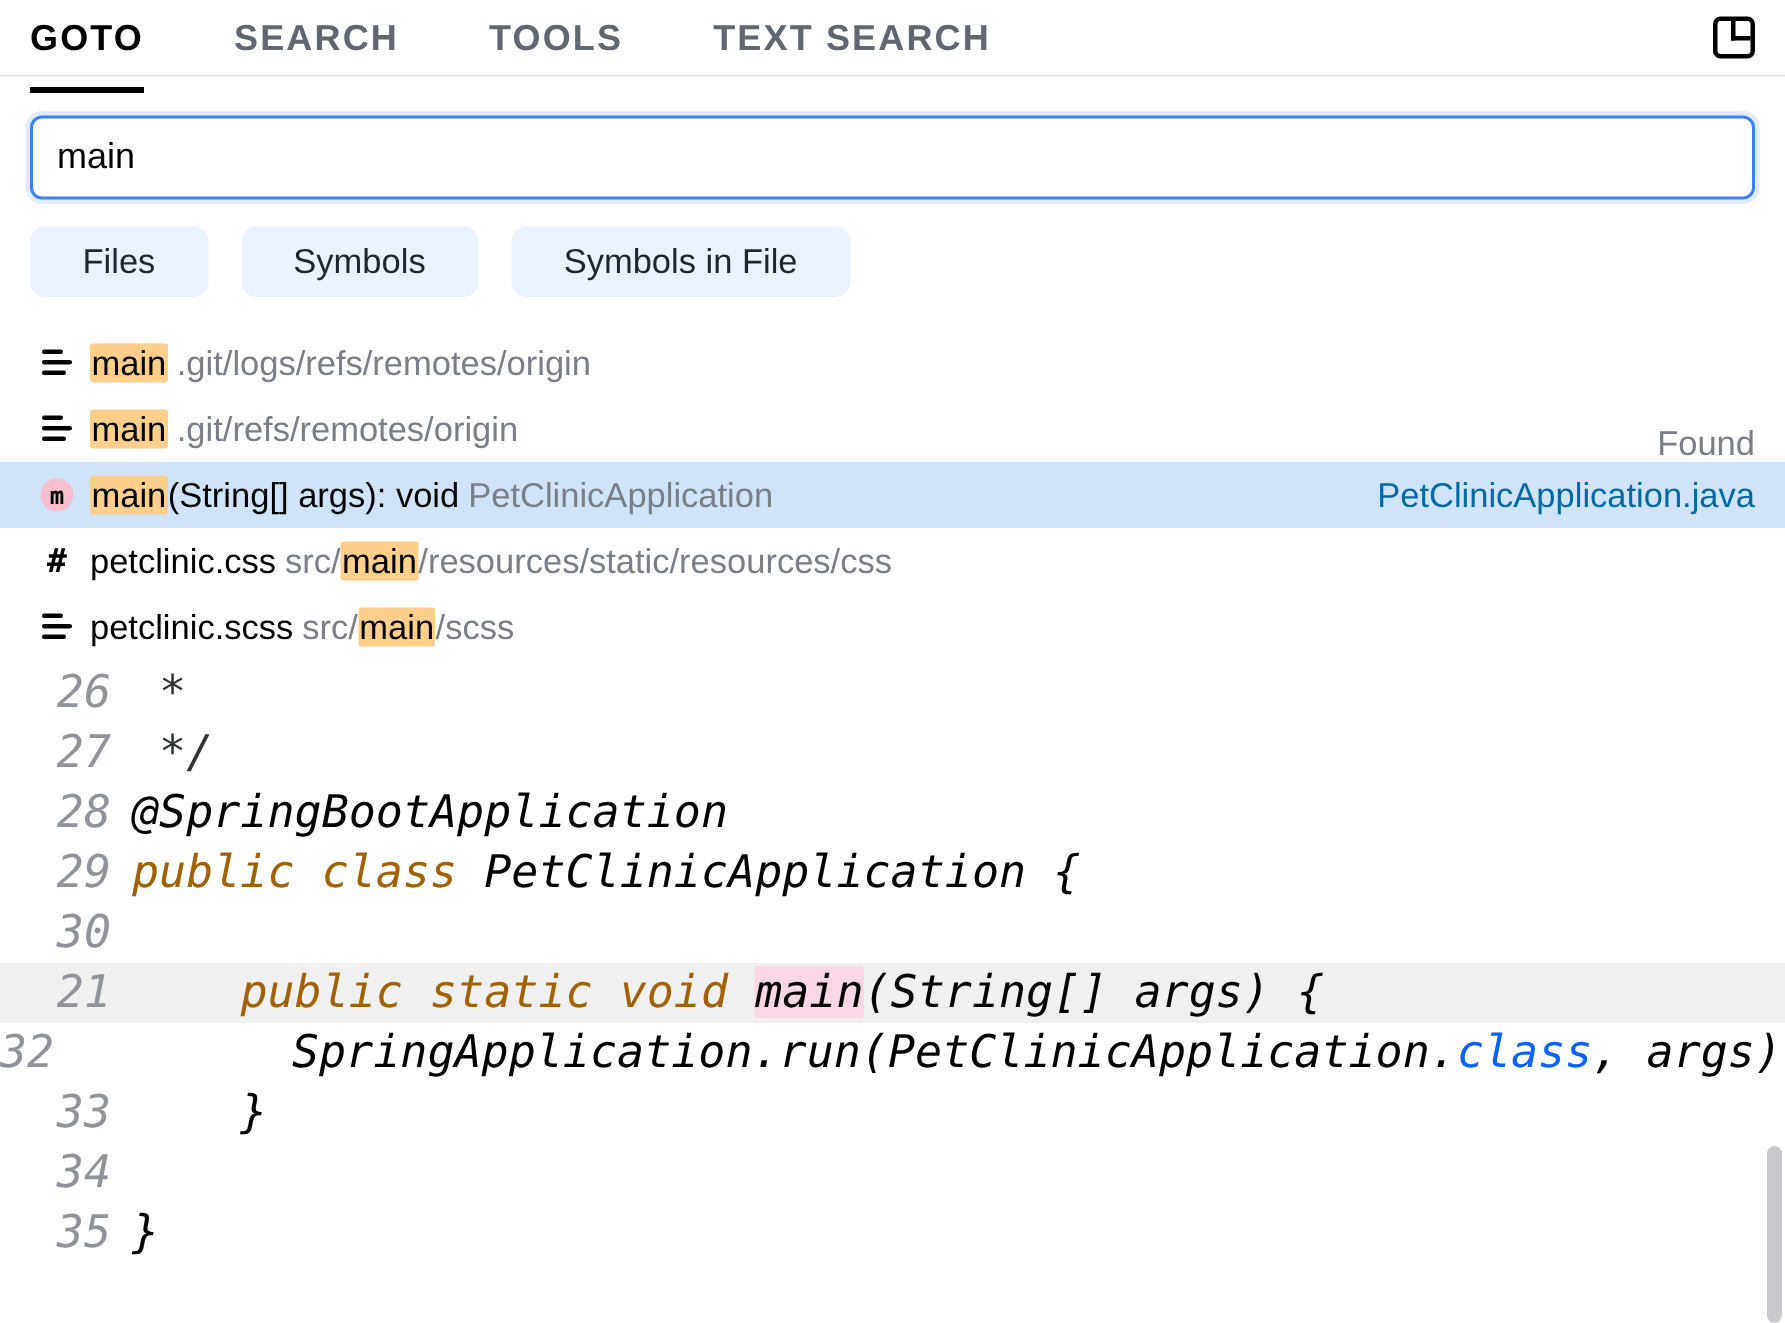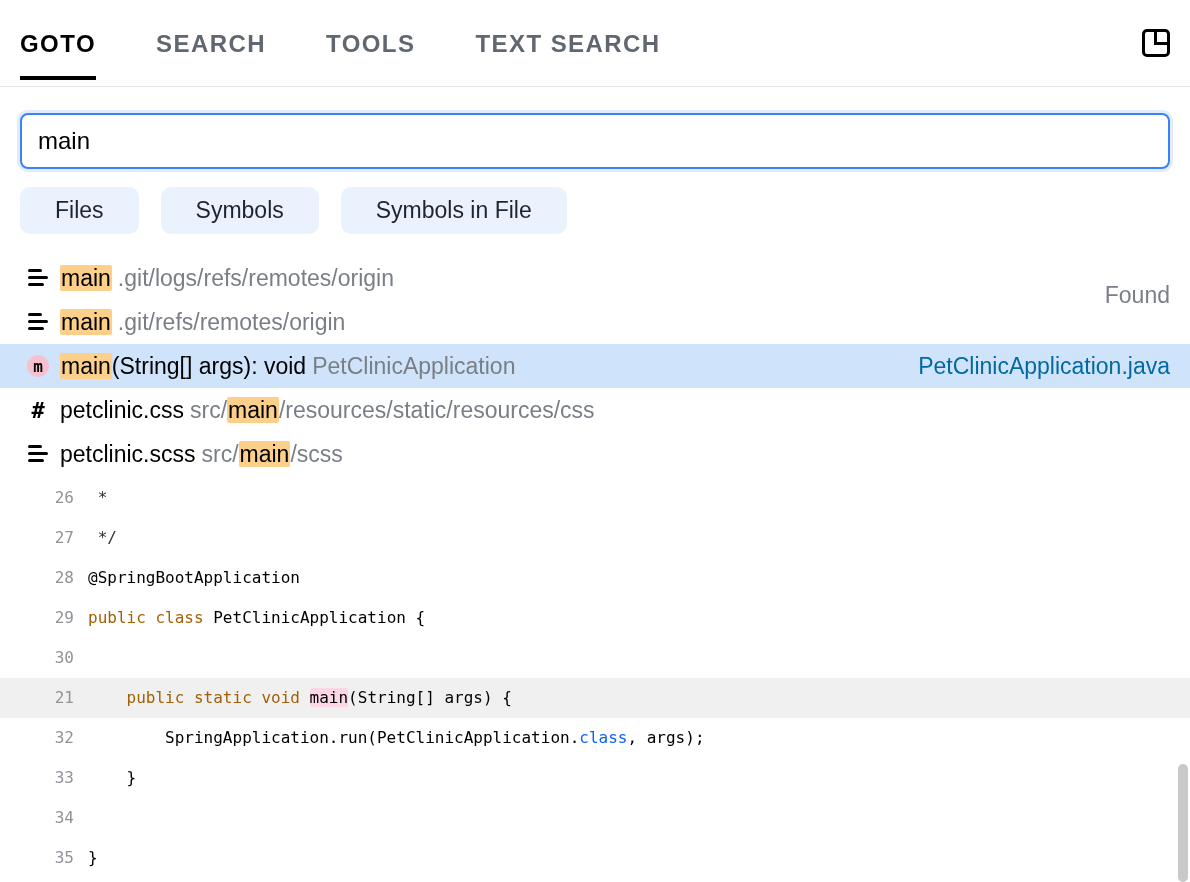--- a/index.html
+++ b/index.html
@@ -2,21 +2,21 @@
 <html><head>
 <meta charset="utf-8">
 <style>
 * { margin:0; padding:0; box-sizing:border-box; }
 body {
   font-family: -apple-system, BlinkMacSystemFont, "Segoe UI", Helvetica, Arial, sans-serif;
   background:#fff; color:#000; width:1190px; height:882px; overflow:hidden;
 }
 
 
-.tabs { display:flex; align-items:center; padding:0 20px; height:87px; border-bottom:1px solid #e5e5e5; position:relative;}
+.tabs { display:flex; align-items:center; padding:0 20px; height:51px; border-bottom:1px solid #e5e5e5; position:relative;}
 .tab { font-size:24px; font-weight:700; letter-spacing:0.06em; color:#606770; margin-right:60px; cursor:pointer; padding:24px 0 22px; }
 .tab.active { color:#000; border-bottom:4px solid #000; padding-bottom:18px; }
 .window-icon { margin-left:auto; width:28px; height:28px; border:3px solid #000; border-radius:5px; position:relative; }
 .window-icon::before { content:""; position:absolute; top:0; right:0; width:10px; height:10px; border-left:3px solid #000; border-bottom:3px solid #000;}
 
 
 .search-wrap { padding:26px 20px 18px; }
 .search-input {
   width:100%; font-size:24px; padding:12px 16px; border:2px solid #3b82f6; border-radius:8px;
   outline:none; font-family:inherit; box-shadow:0 0 0 3px rgba(59,130,246,0.15);
@@ -48,21 +48,21 @@
 
 .m-badge { width:22px; height:22px; background:#f7c0cf; border-radius:50%; display:inline-flex;
   align-items:center; justify-content:center; font-family:ui-monospace,monospace; font-size:16px; font-weight:600; }
 
 
 .hash { font-family:ui-monospace,Menlo,monospace; font-size:22px; font-weight:700; }
 
 .status-label { position:absolute; right:20px; top:282px; color:#7a7f87; font-size:23px; }
 
 
-.code { font-family:ui-monospace, SFMono-Regular, Menlo, Consolas, monospace; font-size:16px; line-height:40px; }
+.code { font-family:ui-monospace, SFMono-Regular, Menlo, Consolas, monospace; font-size:30px; line-height:40px;font-style:italic; }
 .code-row { display:flex; }
 .code-row.highlight { background:#f0f0f0; }
 .gutter { width:88px; text-align:right; padding-right:14px; color:#909399; font-variant-numeric:tabular-nums; user-select:none; }
 .code-line { white-space:pre; }
 .kw { color:#a16207; }
 .cls-kw { color:#0a63ff; }
 .sym-hl { background:#fbd6e7; border-radius:2px; }
 .comment { color:#303234; }
 .scrollbar { position:absolute; right:2px; top:764px; width:10px; height:118px; background:#c9c9cc; border-radius:5px; }
 </style>

